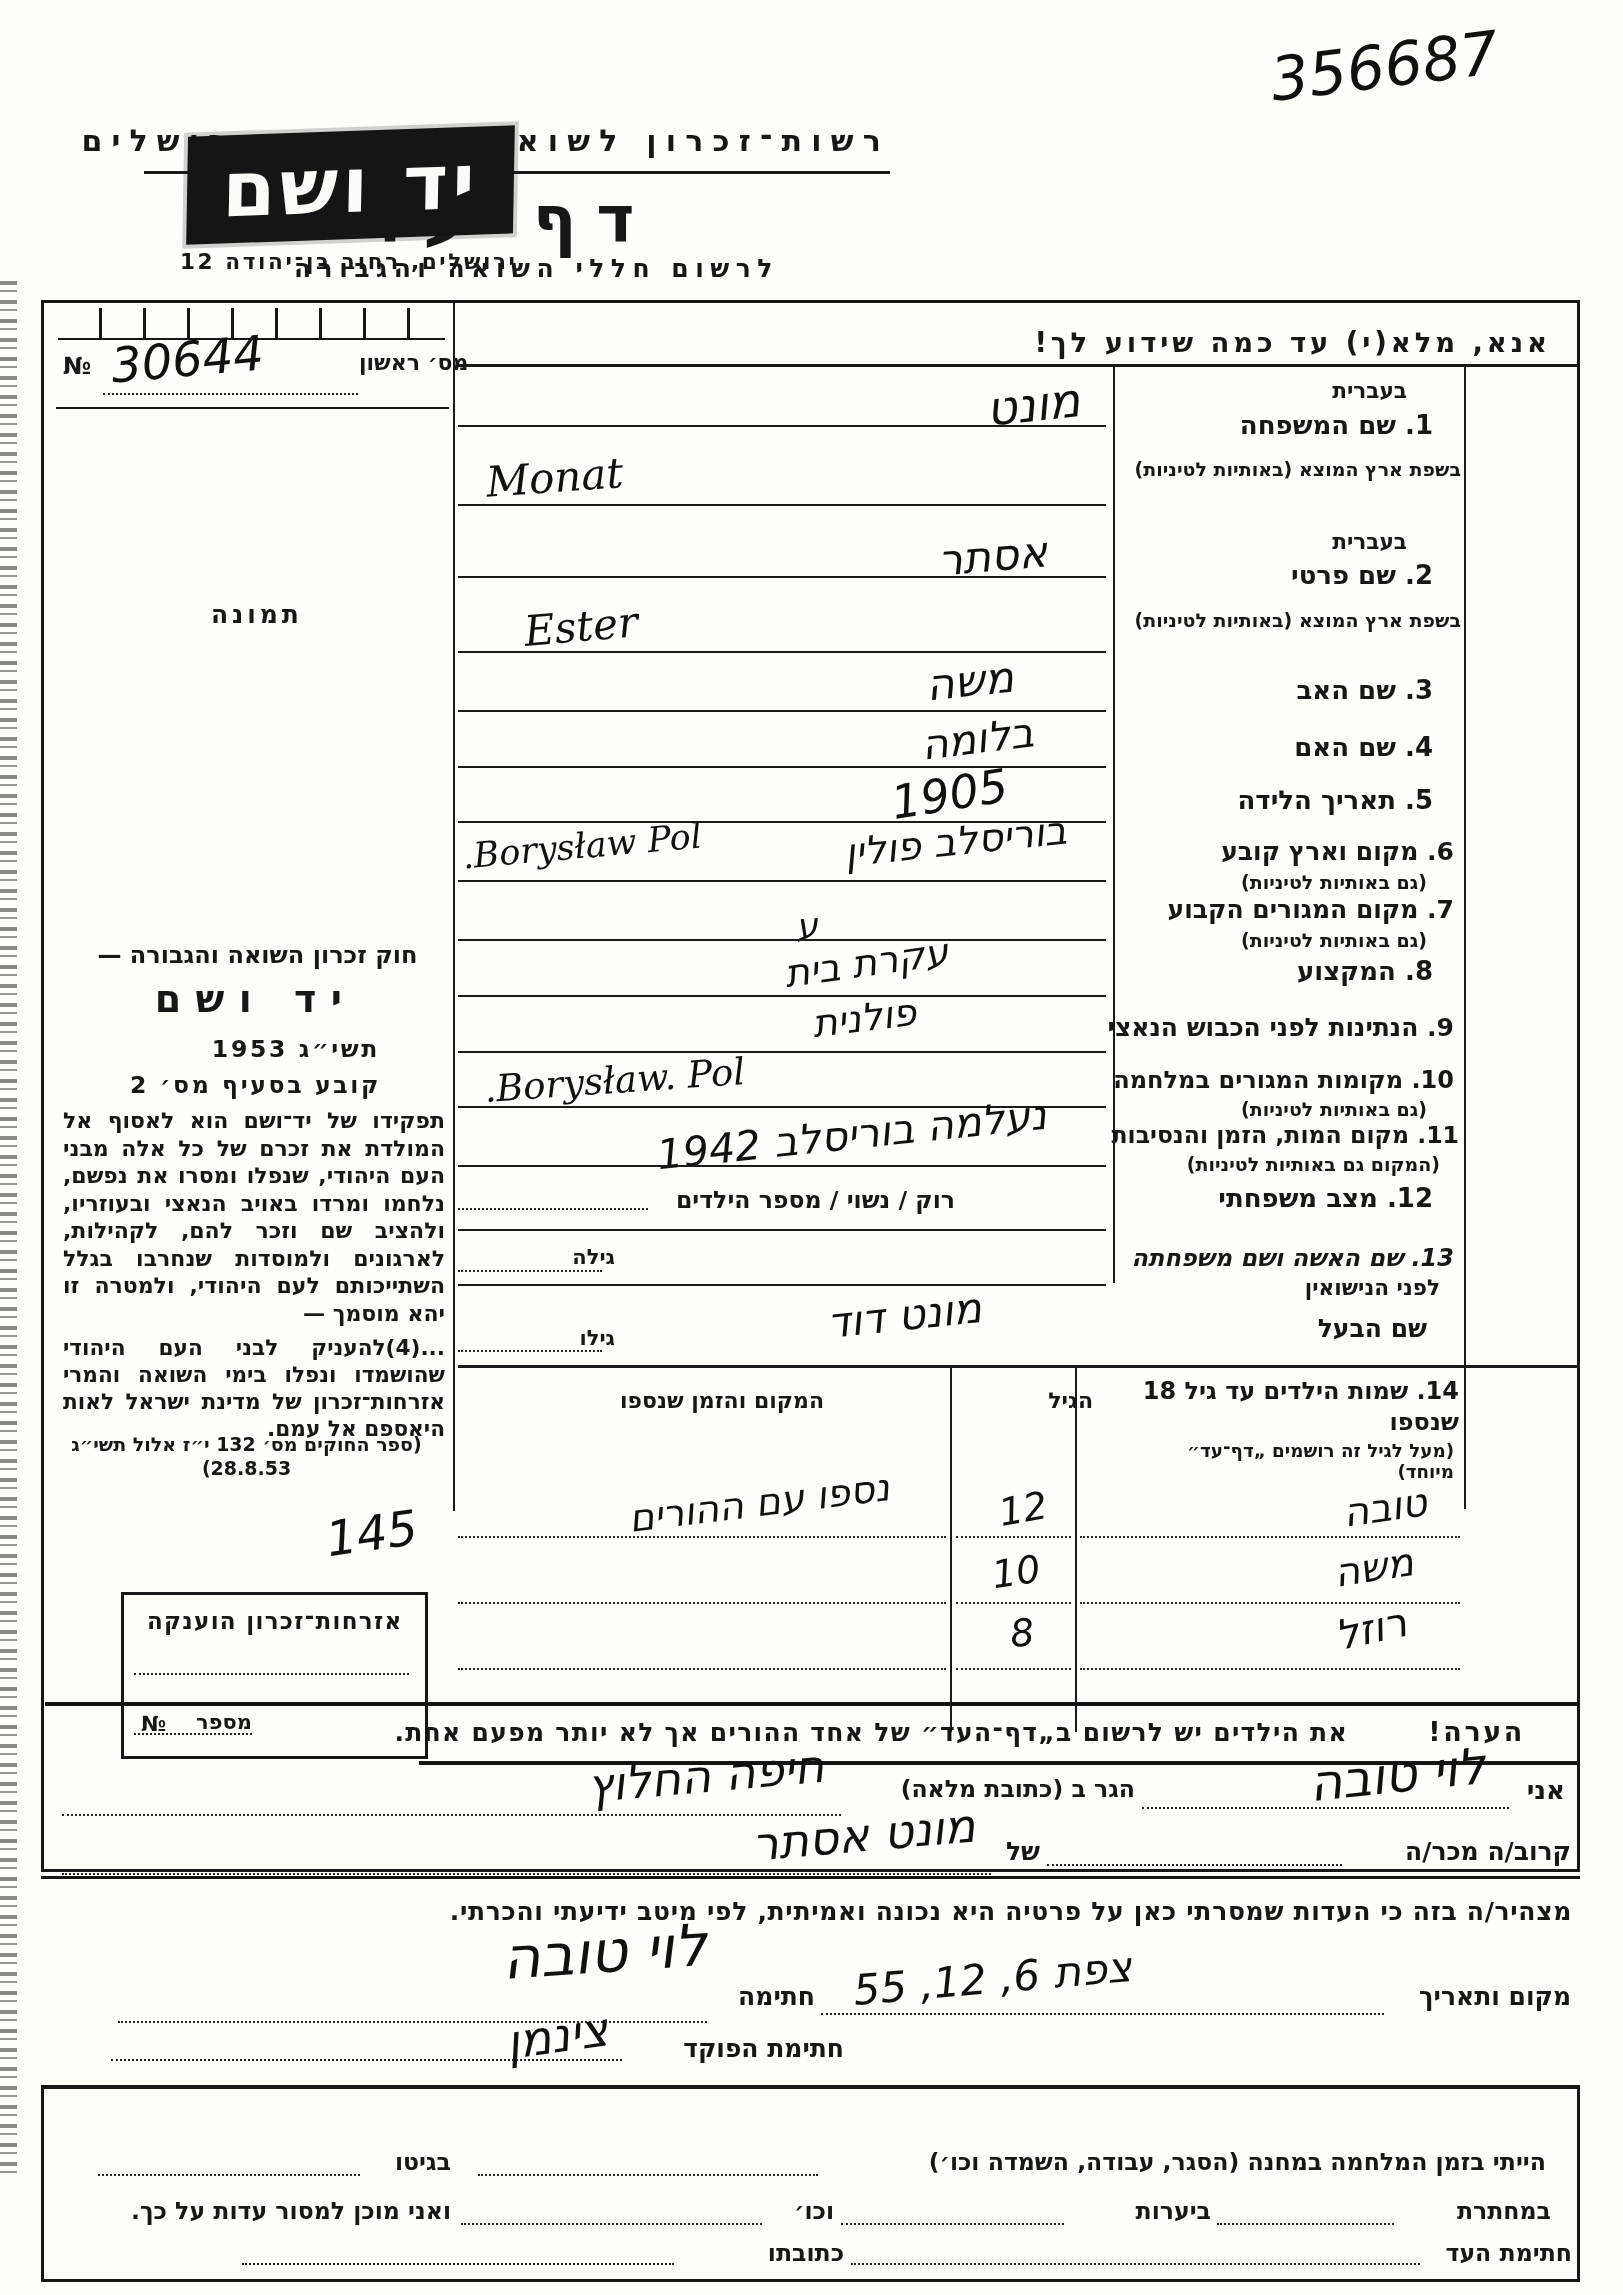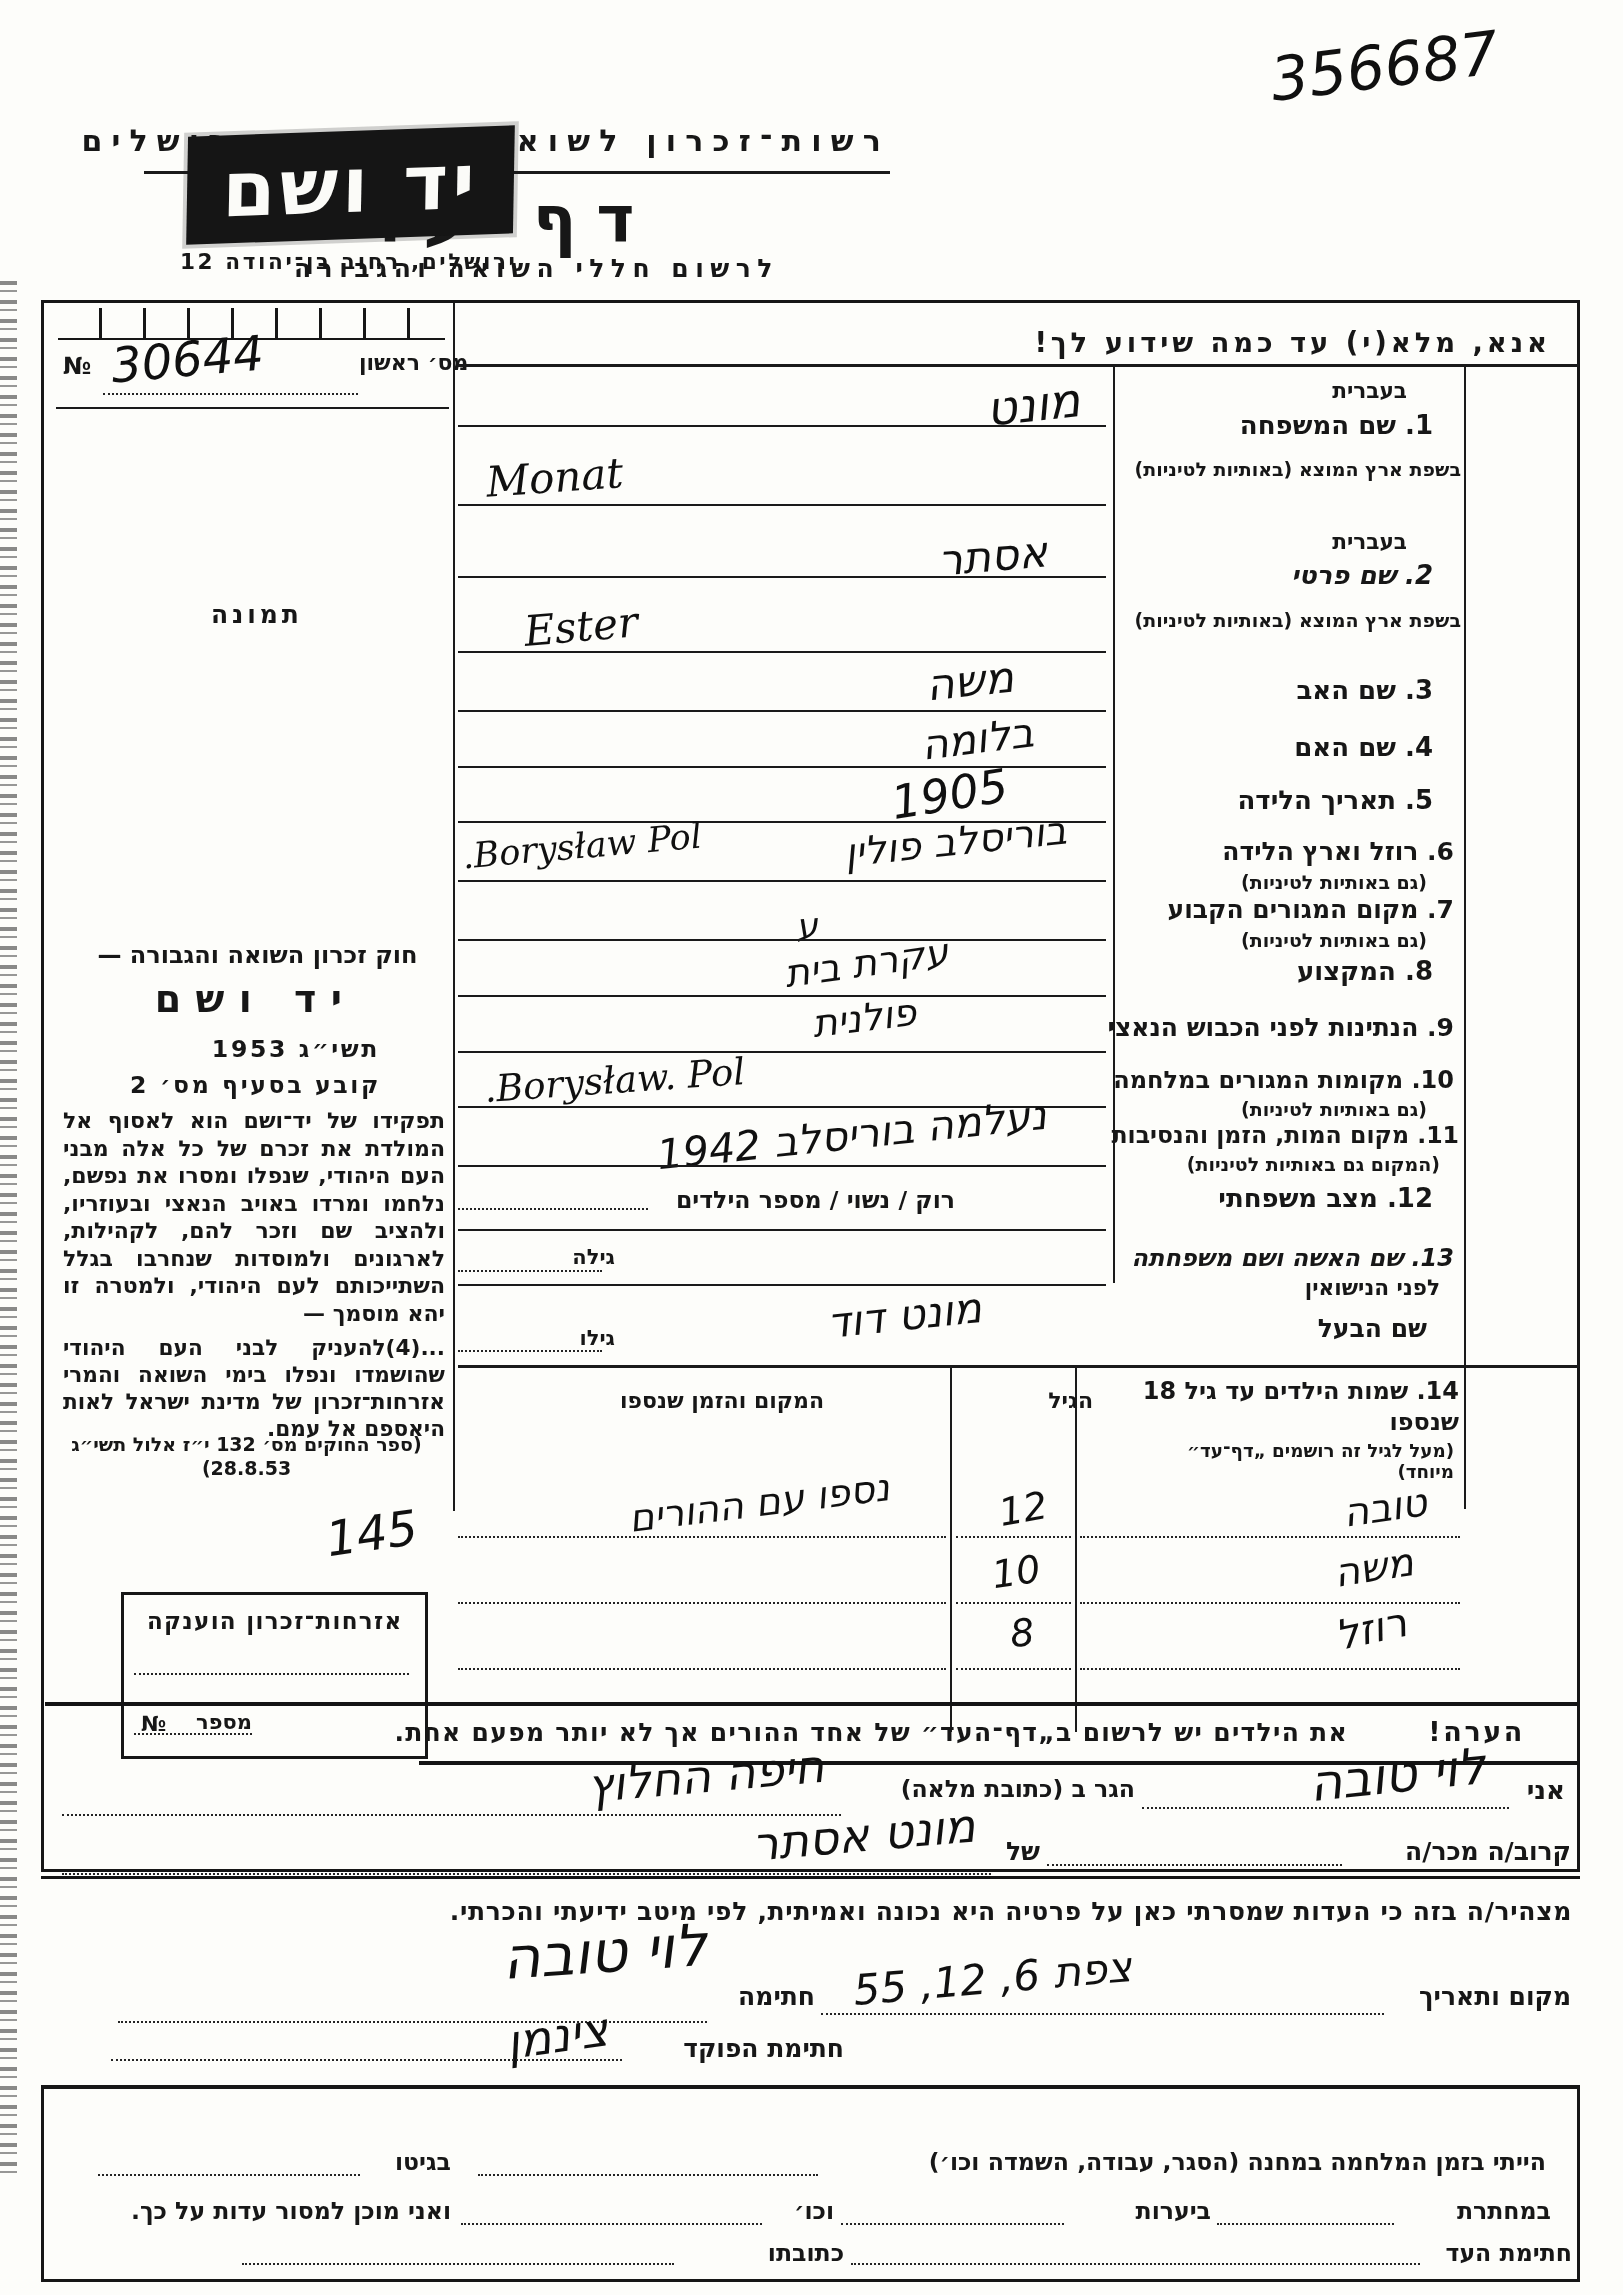--- a/index.html
+++ b/index.html
@@ -86,21 +86,21 @@
   <div class="abs p nowrap" style="top:378px;right:216px;font-size:21.6px;">בעברית</div>
   <div class="abs p nowrap" style="top:410px;right:190px;font-size:26px;">
     <span>1.</span> <span>שם המשפחה</span></div>
   <div class="abs p nowrap" style="top:458px;right:162px;font-size:19px;">בשפת ארץ המוצא (באותיות לטיניות)</div>
   <div class="abs hw" style="top:377px;right:543px;font-size:47px;transform:rotate(-6deg);">מונט</div>
   <div class="abs ln" style="top:425px;left:458px;width:648px;"></div>
   <div class="abs hwlat" style="top:453px;left:486px;font-size:42px;transform:rotate(-4deg);">Monat</div>
   <div class="abs ln" style="top:504px;left:458px;width:648px;"></div>
 
   <div class="abs p nowrap" style="top:529px;right:216px;font-size:21.6px;">בעברית</div>
-  <div class="abs p nowrap" style="top:560px;right:190px;font-size:26px;font-style:italic;">
+  <div class="abs p nowrap" style="top:560px;right:190px;font-size:26px;">
     <span>2.</span> <span>שם פרטי</span></div>
   <div class="abs p nowrap" style="top:609px;right:162px;font-size:19px;">בשפת ארץ המוצא (באותיות לטיניות)</div>
   <div class="abs hw" style="top:531px;right:576px;font-size:43px;transform:rotate(-5deg);">אסתר</div>
   <div class="abs ln" style="top:576px;left:458px;width:648px;"></div>
   <div class="abs hwlat" style="top:602px;left:524px;font-size:42px;transform:rotate(-5deg);">Ester</div>
   <div class="abs ln" style="top:651px;left:458px;width:648px;"></div>
 
   <div class="abs p nowrap" style="top:675px;right:190px;font-size:26px;">
     <span>3.</span> <span>שם האב</span></div>
   <div class="abs hw" style="top:656px;right:609px;font-size:43px;transform:rotate(-6deg);">משה</div>
@@ -110,21 +110,21 @@
     <span>4.</span> <span>שם האם</span></div>
   <div class="abs hw" style="top:715px;right:589px;font-size:41px;transform:rotate(-7deg);">בלומה</div>
   <div class="abs ln" style="top:766px;left:458px;width:648px;"></div>
 
   <div class="abs p nowrap" style="top:785px;right:190px;font-size:26px;">
     <span>5.</span> <span>תאריך הלידה</span></div>
   <div class="abs hw" style="top:767px;right:615px;font-size:46px;transform:rotate(-9deg);">1905</div>
   <div class="abs ln" style="top:821px;left:458px;width:648px;"></div>
 
   <div class="abs p nowrap" style="top:837px;right:169px;font-size:25px;">
-    <span>6.</span> <span>רוזל וארץ הלידה</span></div>
+    <span>6.</span> <span>מקום וארץ קובע</span></div>
   <div class="abs p nowrap" style="top:871px;right:196px;font-size:19px;">(גם באותיות לטיניות)</div>
   <div class="abs hw" style="top:819px;right:556px;font-size:39px;transform:rotate(-6deg);">בוריסלב פולין</div>
   <div class="abs hwlat" style="top:826px;left:462px;font-size:35px;transform:rotate(-5deg);">Borysław Pol.</div>
   <div class="abs ln" style="top:880px;left:458px;width:648px;"></div>
 
   <div class="abs p nowrap" style="top:895px;right:169px;font-size:25px;">
     <span>7.</span> <span>מקום המגורים הקבוע</span></div>
   <div class="abs p nowrap" style="top:929px;right:196px;font-size:19px;">(גם באותיות לטיניות)</div>
   <div class="abs hw" style="top:906px;right:805px;font-size:35px;transform:rotate(-4deg);">ע</div>
   <div class="abs ln" style="top:939px;left:458px;width:648px;"></div>

